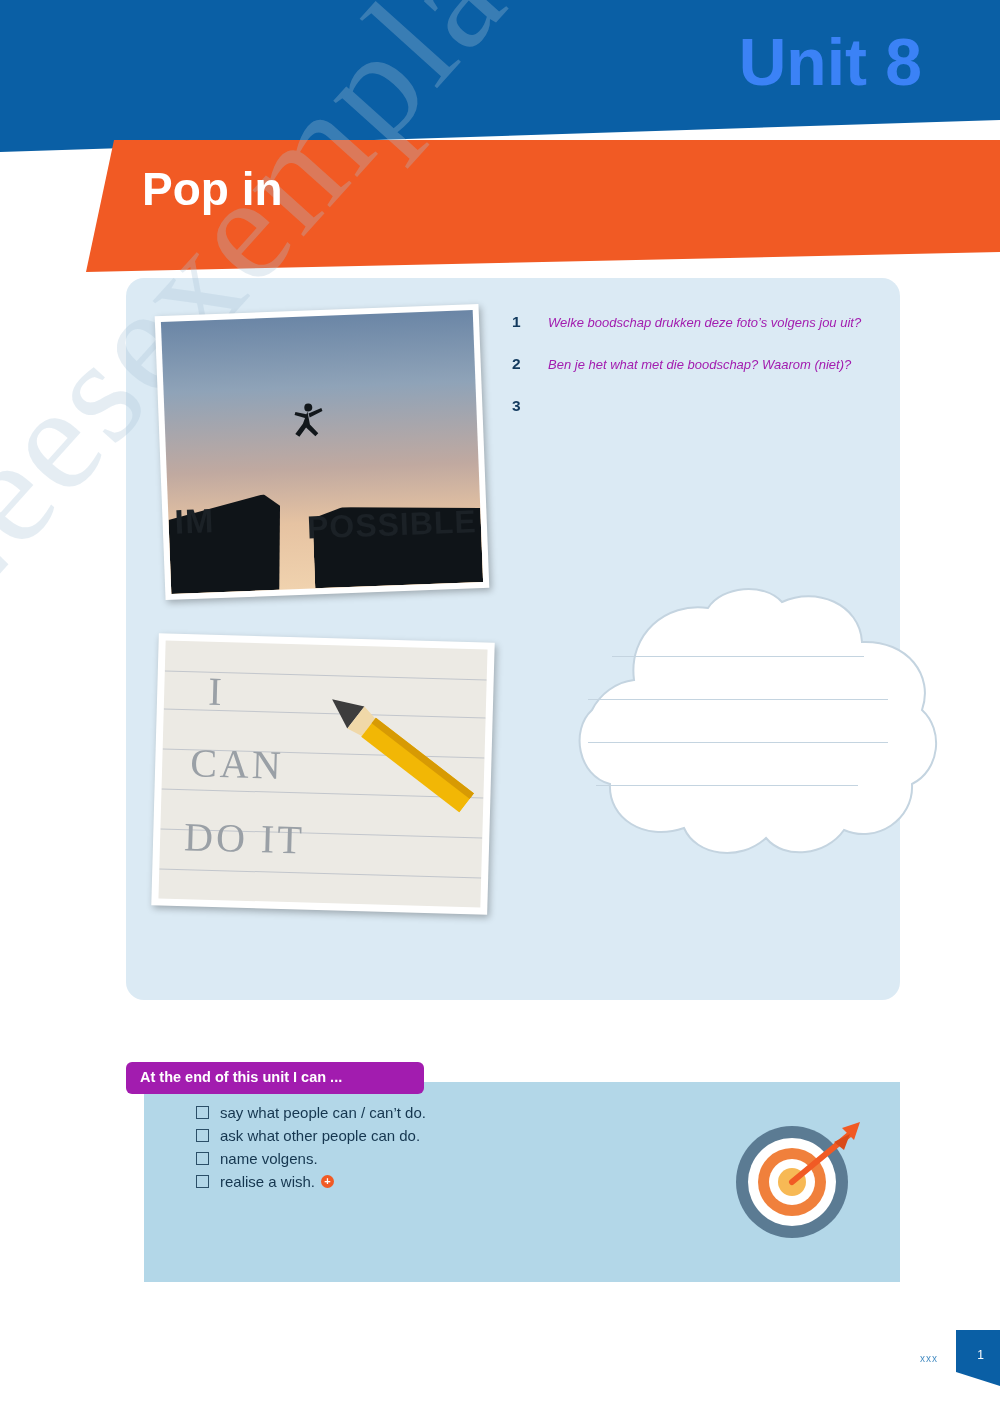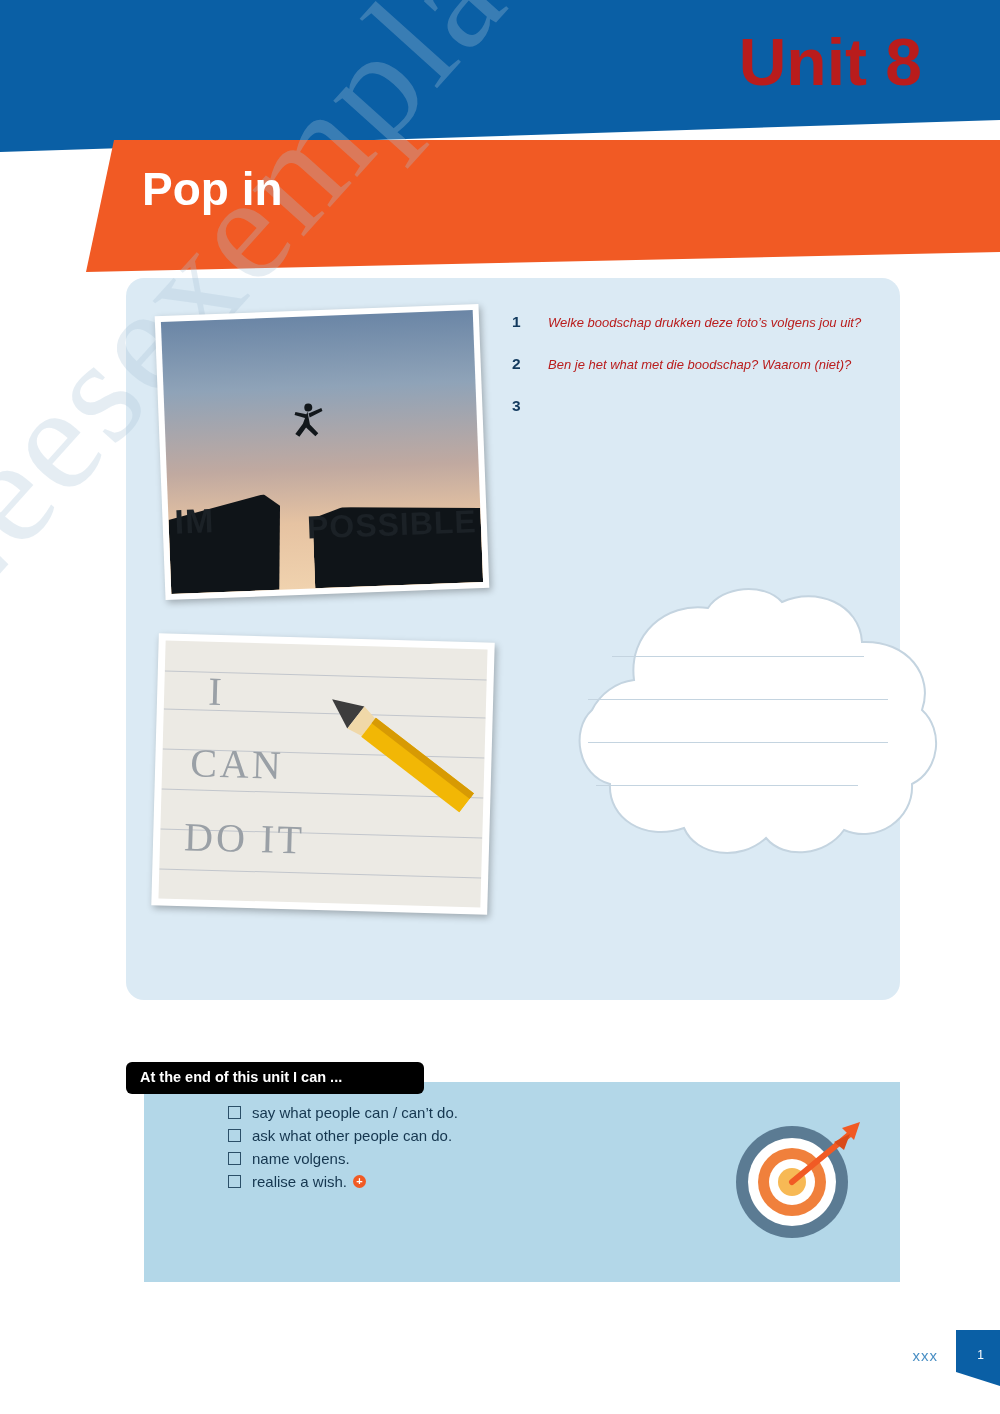--- a/index.html
+++ b/index.html
@@ -41,21 +41,21 @@
     width: 1000px;
     height: 152px;
     background: #0a5fa5;
     clip-path: polygon(0 0, 1000px 0, 1000px 120px, 0 152px);
     z-index: 1;
   }
   .unit-title {
     position: absolute;
     right: 78px;
     top: 24px;
-    color: #b91c1c;
+    color: #3b82f6;
     font-size: 66px;
     font-weight: bold;
     letter-spacing: 0px;
     z-index: 4;
   }
 
   
   .orange-band {
     position: absolute;
     left: 86px;
@@ -221,21 +221,21 @@
     padding-top: 1px;
   }
   .q-body { flex: 1; }
   .q-en {
     color: #123a5e;
     font-size: 15.5px;
     font-weight: bold;
     line-height: 1.35;
   }
   .q-nl {
-    color: #b91c1c;
+    color: #a21caf;
     font-size: 13px;
     font-style: italic;
     margin-top: 3px;
     line-height: 1.3;
   }
 
   
   .cloud-wrap {
     position: absolute;
     left: 516px;
@@ -261,21 +261,21 @@
   .cloud-line.l3 { width: 300px; margin-left: 0; }
   .cloud-line.l4 { width: 262px; margin-left: 8px; }
 
   
   .goal-tab {
     position: absolute;
     left: 126px;
     top: 1062px;
     width: 298px;
     height: 32px;
-    background: #000000;
+    background: #a21caf;
     border-radius: 6px;
     z-index: 5;
   }
   .goal-tab span {
     position: absolute;
     left: 14px;
     top: 7px;
     color: #ffffff;
     font-size: 14.5px;
     font-weight: bold;
@@ -294,21 +294,20 @@
     left: 196px;
     top: 1104px;
     z-index: 6;
   }
   .goal-item {
     display: flex;
     align-items: center;
     margin-bottom: 6px;
     font-size: 15px;
     color: #15364f;
-    margin-left: 32px;
   }
   .chk {
     width: 11px;
     height: 11px;
     border: 1.4px solid #2b4f68;
     margin-right: 11px;
     background: transparent;
     flex: 0 0 11px;
   }
   .plus-badge {
@@ -353,21 +352,21 @@
     bottom: 52px;
     color: #ffffff;
     font-size: 12px;
     z-index: 6;
   }
   .footer-xxx {
     position: absolute;
     right: 62px;
     bottom: 50px;
     color: #4a8fc4;
-    font-size: 15px;
+    font-size: 10px;
     letter-spacing: 1px;
     z-index: 6;
   }
 </style>
 </head>
 <body>
 
 <div class="top-band"></div>
 <div class="unit-title">Unit 8</div>
 

